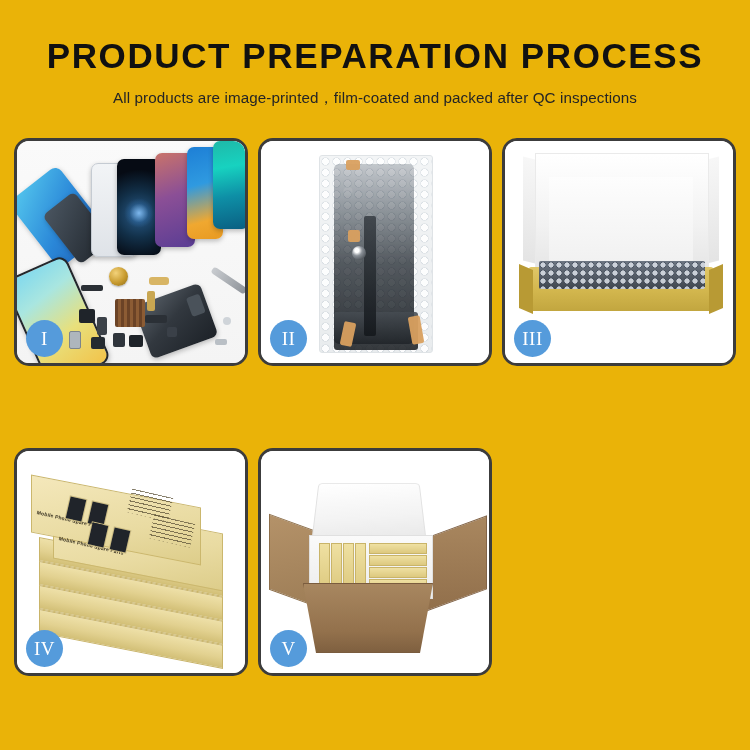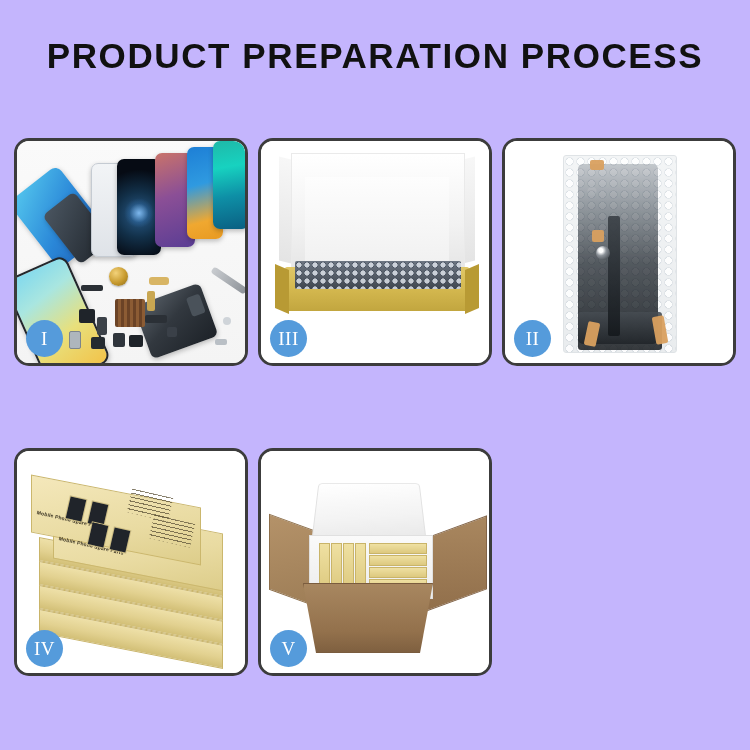--- a/index.html
+++ b/index.html
@@ -1,21 +1,21 @@
 <!DOCTYPE html>
 <html><head>
 <meta charset="utf-8">
 <style>
   html,body{margin:0;padding:0;}
   body{
     width:750px;height:750px;background:#ffffff;
     font-family:"Liberation Sans",sans-serif;
     overflow:hidden;position:relative;
   }
-  .page{width:750px;height:750px;position:relative;background:#c4b5fd;}
+  .page{width:750px;height:750px;position:relative;background:#eab308;}
 
   
   .header{padding-top:38px;text-align:center;}
   .title{
     font-size:35px;font-weight:700;color:#111;
     letter-spacing:1.6px;line-height:1.05;
     font-family:"Liberation Sans",sans-serif;
   }
   .subtitle{
     margin-top:13px;font-size:15.2px;color:#252525;
@@ -327,20 +327,21 @@
   .tb1{left:44px;top:94px;width:14px;height:18px;transform:skewY(16deg);}
   .tb2{left:44px;top:152px;width:14px;height:18px;transform:skewY(16deg);}
 </style>
 </head>
 <body>
 
 <div class="page">
 
   <div class="header">
     <div class="title">PRODUCT PREPARATION PROCESS</div>
+    <div class="subtitle">All products are image-printed，film-coated and packed after QC inspections</div>
   </div>
 
   <div class="grid">
 
     <div class="panel">
       <div class="stage p1">
         <div class="ph ph-a"></div>
         <div class="ph ph-a2"></div>
         <div class="ph ph-b"></div>
         <div class="ph ph-c"></div>
@@ -363,45 +364,45 @@
         <div class="bit b9"></div>
         <div class="bit b10"></div>
         <div class="bit b11"></div>
         <div class="bit b12"></div>
         <div class="bit b13"></div>
       </div>
       <div class="badge">I</div>
     </div>
 
     <div class="panel">
-      <div class="stage p3">
-        <div class="lid-l"></div>
-        <div class="lid-r"></div>
-        <div class="lid"></div>
-        <div class="foam"></div>
-        <div class="tray"></div>
-        <div class="bubbleblk"></div>
-      </div>
-      <div class="badge">III</div>
-    </div>
-
-    <div class="panel">
       <div class="stage p2">
         <div class="bag">
           <div class="screen"></div>
           <div class="bagbase"></div>
           <div class="flex1"></div>
           <div class="lens"></div>
           <div class="tape t1"></div>
           <div class="tape t2"></div>
           <div class="tape t3"></div>
           <div class="tape t4"></div>
         </div>
       </div>
       <div class="badge">II</div>
+    </div>
+
+    <div class="panel">
+      <div class="stage p3">
+        <div class="lid-l"></div>
+        <div class="lid-r"></div>
+        <div class="lid"></div>
+        <div class="foam"></div>
+        <div class="tray"></div>
+        <div class="bubbleblk"></div>
+      </div>
+      <div class="badge">III</div>
     </div>
 
     <div class="panel">
       <div class="stage p4">
         <div class="stack">
           <div class="sbox sb6"></div>
           <div class="sbox sb5"></div>
           <div class="sbox sb4"></div>
           <div class="sbox sb3"></div>
           <div class="slid sb2"></div>

